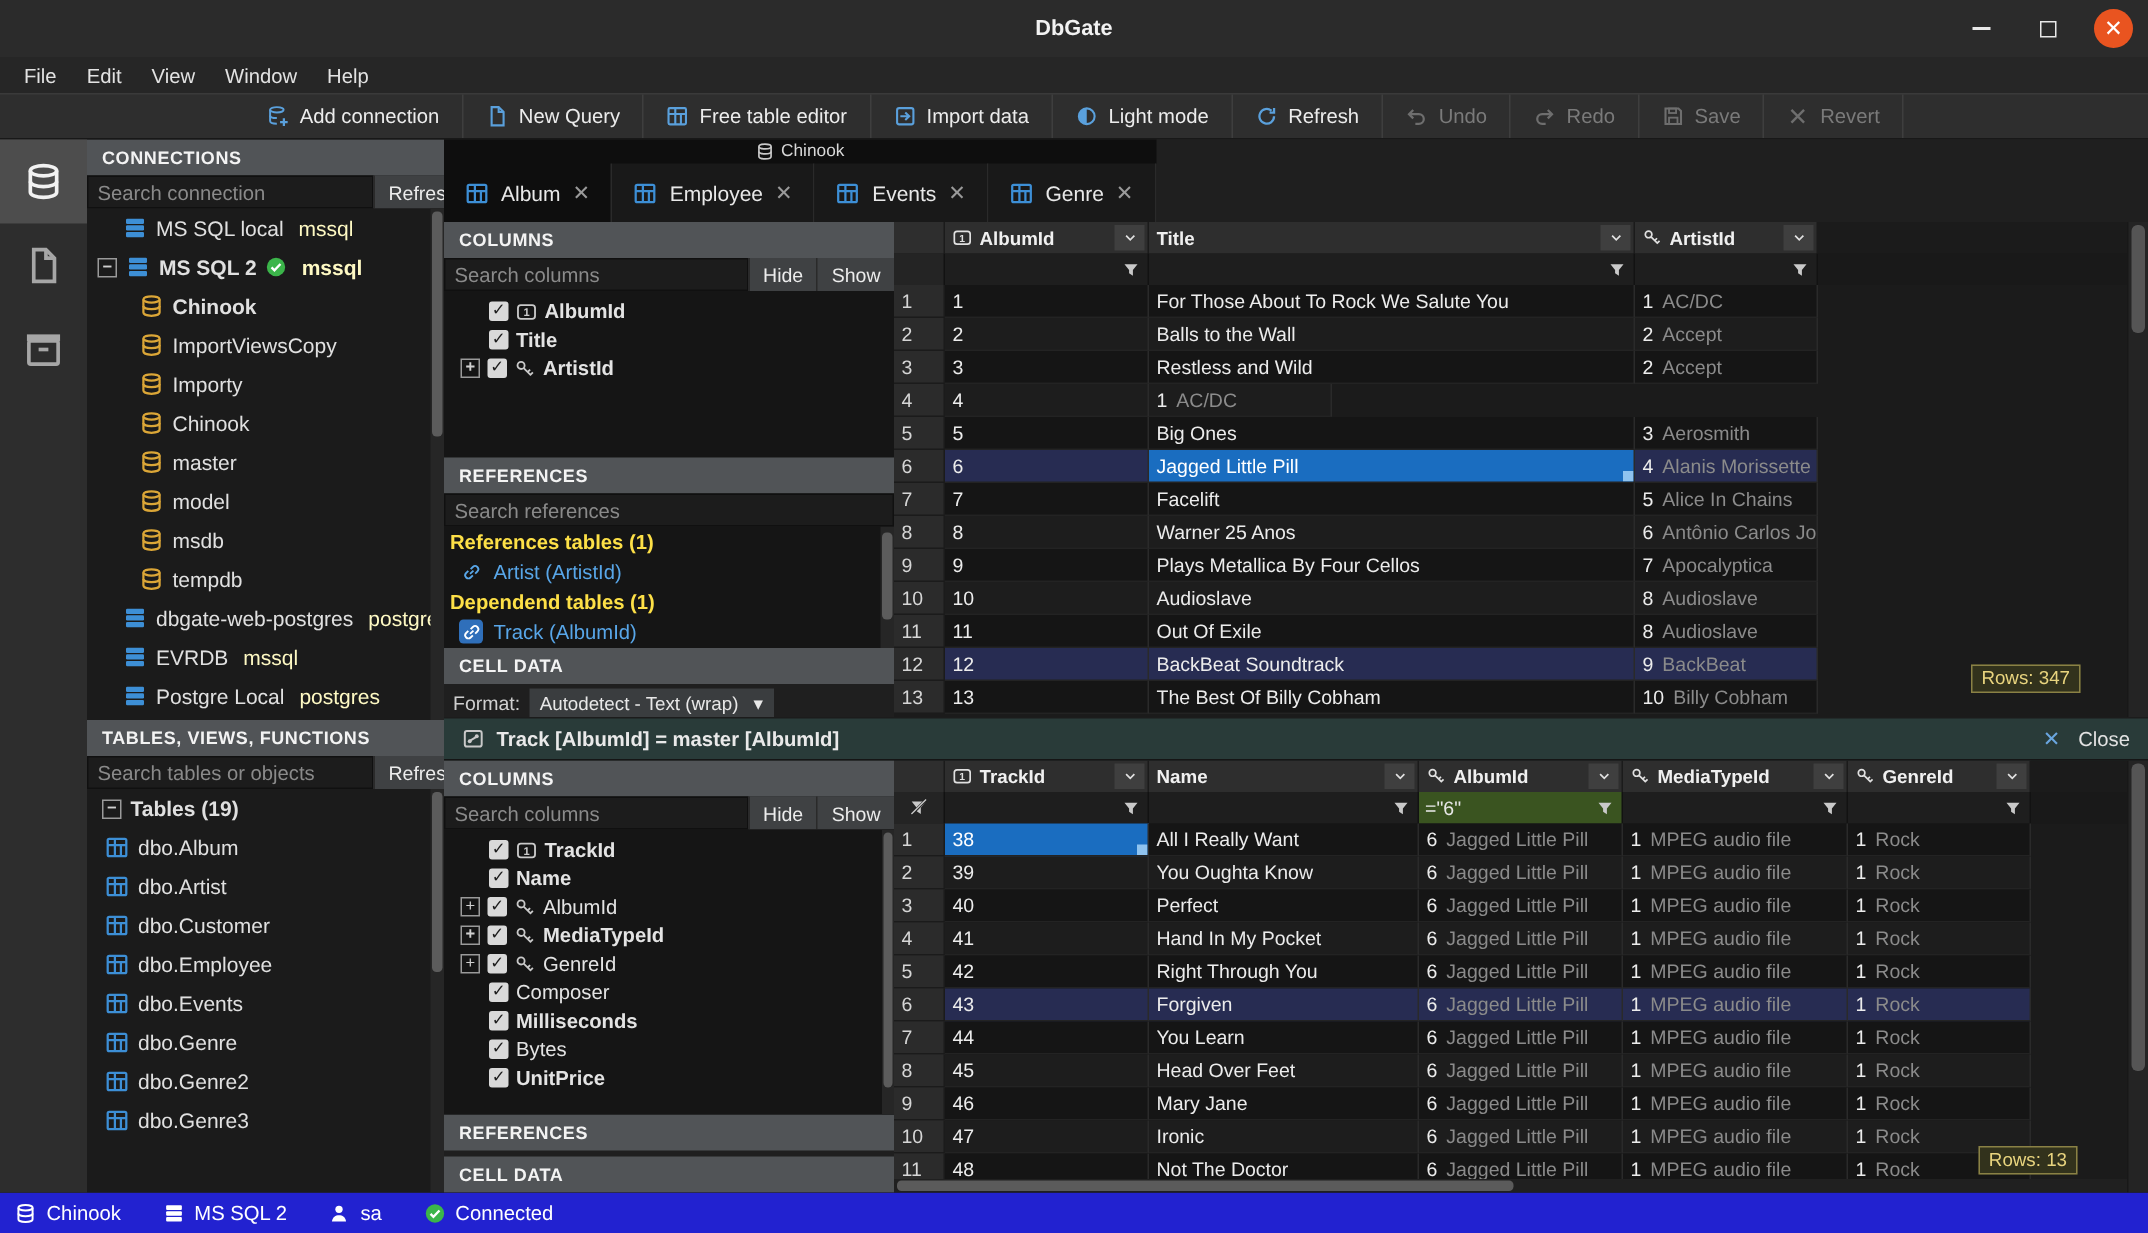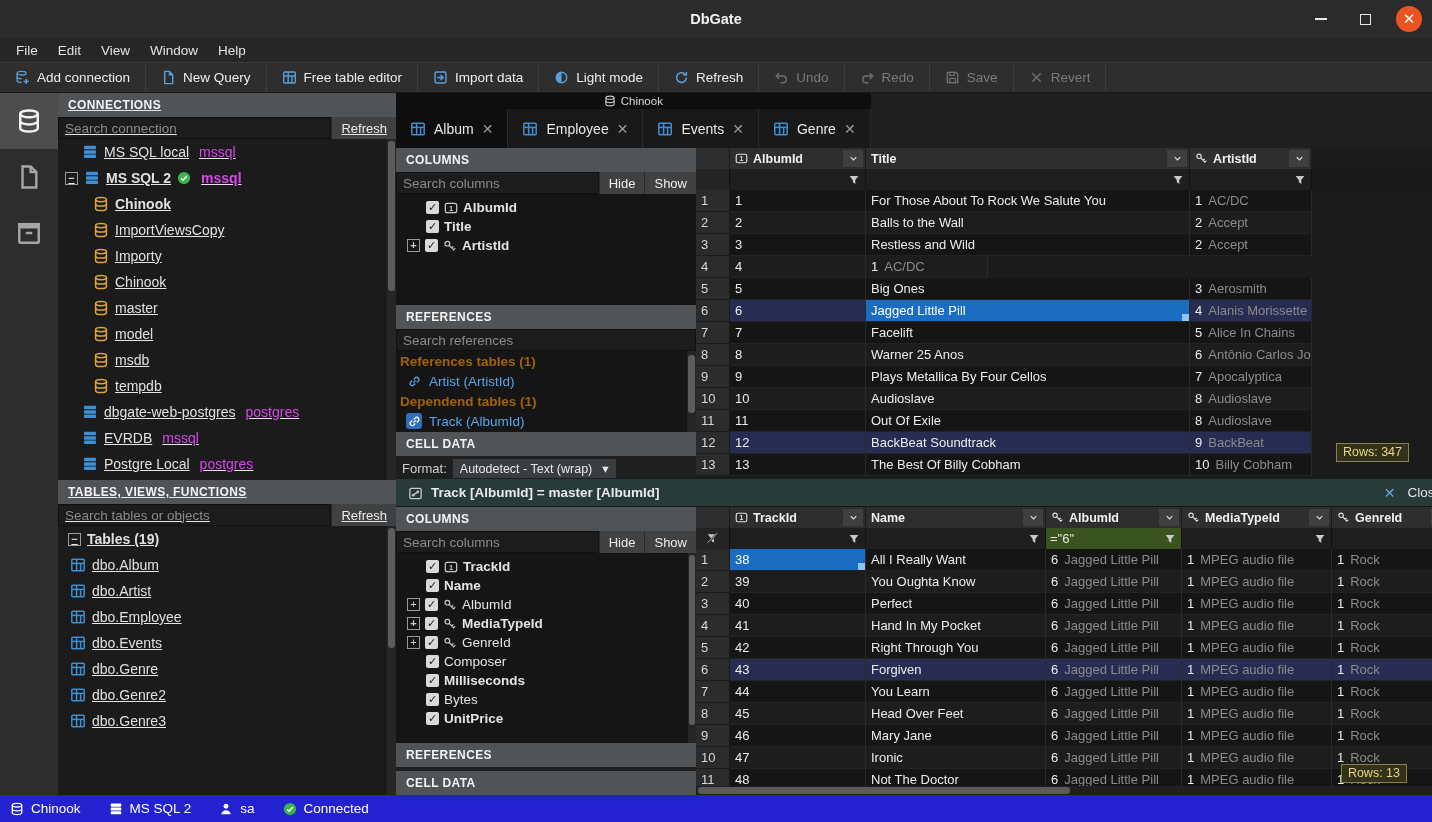--- a/index.html
+++ b/index.html
@@ -14,42 +14,42 @@
   .wc { width:26px; height:26px; display:flex; align-items:center; justify-content:center; cursor:default; }
   .wc-min span { display:block; width:12px; height:2px; background:#e8e8e8; }
   .wc-max span { display:block; width:11px; height:11px; border:1.5px solid #e8e8e8; }
   .wc-close { border-radius:50%; background:#e95420; color:#fff; font-size:15px; font-weight:bold; }
 
   
   .menubar { height:24px; background:#262626; display:flex; align-items:center; padding-left:6px; }
   .menu-item { padding:0 10px; font-size:13.5px; color:#e2e2e2; }
 
   
-  .toolbar { height:31px; background:#2e2e2e; display:flex; border-top:1px solid #3a3a3a; border-bottom:1px solid #181818; }
+  .toolbar { height:31px; background:#2e2e2e; display:flex; border-top:1px solid #3a3a3a; border-bottom:1px solid #181818;justify-content:center; }
   .tbtn { display:flex; align-items:center; gap:7px; padding:0 15px; border-right:1px solid #3e3e3e; font-size:13.5px; color:#ececec; }
   .tbtn.disabled { color:#7a7a7a; }
   .tbtn .ic { color:#5aa0dc; }
   .tbtn.disabled .ic { color:#6e6e6e; }
 
   .main { display:flex; height:702px; }
 
   
-  .sidebar { width:396px; display:flex; background:#1e1e1e; flex:none;text-decoration:underline; }
+  .sidebar { width:296px; display:flex; background:#1e1e1e; flex:none; }
   .iconstrip { width:58px; background:#2d2d2d; flex:none; }
   .itile { width:58px; height:56px; display:flex; align-items:center; justify-content:center; color:#a6a6a6; }
   .itile.active { background:#4d4d4d; color:#f2f2f2; }
   .sidepanels { flex:1; display:flex; flex-direction:column; overflow:hidden; }
   .sec-header { height:24px; background:#515457; display:flex; align-items:center; padding:0 10px; font-size:12px; font-weight:bold; letter-spacing:.4px; color:#f3f3f3; flex:none; }
   .search-row { display:flex; height:22px; flex:none; }
   .search-row input { flex:1; background:#1c1c1c; border:1px solid #101010; color:#ddd; font-size:13.5px; padding:0 6px; font-family:inherit; }
   .search-row input::placeholder { color:#8a8a8a; }
   .mini-btn { background:#3f4143; color:#ececec; font-size:13px; padding:0 9px; display:flex; align-items:center; border-left:1px solid #2a2a2a; }
   .tree { flex:1; background:#1b1b1b; overflow:hidden; position:relative; }
   .tree-row { height:26px; display:flex; align-items:center; gap:6px; font-size:14px; color:#e0e0e0; white-space:nowrap; }
-  .tree-row .hint { color:#d946ef; margin-left:4px; }
+  .tree-row .hint { color:#fef9c3; margin-left:4px; }
   .tree-row.bold { font-weight:bold; }
   .expander { width:13px; height:13px; border:1px solid #9a9a9a; color:#cfcfcf; font-size:11px; line-height:11px; text-align:center; flex:none; background:#1b1b1b; }
   .ic { display:inline-block; vertical-align:middle; flex:none; }
   .ic-blue { color:#3d8fd6; } .ic-yellow { color:#dba637; } .ic-gray { color:#c9c9c9; }
   .conn-sec { height:387px; display:flex; flex-direction:column; }
   .tables-sec { height:315px; display:flex; flex-direction:column; }
   .vsb { position:absolute; right:0; top:0; bottom:0; width:9px; background:#262626; }
   .vsb span { position:absolute; left:1px; right:1px; border-radius:3px; background:#5c5c5c; }
 
   
@@ -65,21 +65,21 @@
   .upper { height:330px; display:flex; }
   .lower { height:288px; display:flex; }
   .leftpanel { width:300px; flex:none; display:flex; flex-direction:column; overflow:hidden; background:#1f1f1f; }
   .col-list { background:#151515; overflow:hidden; padding-top:4px; }
   .col-row { height:19px; display:flex; align-items:center; gap:5px; font-size:13.5px; padding-left:30px; color:#e3e3e3; }
   .col-row.has-exp { padding-left:11px; }
   .col-row.bold { font-weight:bold; }
   .cb { width:13px; height:13px; background:#d9d9d9; border-radius:2px; color:#1b1b1b; font-size:11px; line-height:13px; text-align:center; font-weight:bold; flex:none; }
   .col-exp { width:13px; height:13px; border:1px solid #9a9a9a; color:#cfcfcf; font-size:11px; line-height:11px; text-align:center; flex:none; }
   .refs-list { background:#151515; overflow:hidden; position:relative; font-size:13.5px; }
-  .ref-group-title { font-weight:bold; color:#a16207; padding:3px 0 2px 4px; }
+  .ref-group-title { font-weight:bold; color:#fde047; padding:3px 0 2px 4px; }
   .ref-link { display:flex; align-items:center; gap:7px; padding:2px 0 2px 10px; color:#58a6e8; }
   .ref-link .licon { width:16px; height:16px; display:flex; align-items:center; justify-content:center; color:#58a6e8; border-radius:3px; }
   .ref-link.selected .licon { background:#2f6fba; color:#fff; }
   .format-row { display:flex; align-items:center; gap:6px; padding:3px 0 0 6px; font-size:13px; color:#cfcfcf; background:#1f1f1f; flex:1; }
   .fmt-select { background:#3a3d3f; color:#e8e8e8; padding:2px 7px; display:flex; gap:10px; align-items:center; font-size:12.5px; }
 
   
   .gridwrap { flex:1; position:relative; background:#1b1b1b; overflow:hidden; }
   .g-head { display:flex; height:21px; }
   .g-corner { background:#2e2e2e; border-right:1px solid #1b1b1b; flex:none; }
@@ -403,20 +403,29 @@
                 </svg>
                 <span>dbo.Artist</span>
               </div>
               <div class="tree-row" style="padding-left:12px">
                 <svg class="ic ic-blue" width="16" height="16" viewBox="0 0 16 16">
                   <rect x="1.8" y="2.2" width="12.4" height="11.6" rx="1" fill="none" stroke="currentColor" stroke-width="1.5"></rect>
                   <line x1="1.8" y1="6.4" x2="14.2" y2="6.4" stroke="currentColor" stroke-width="1.5"></line>
                   <line x1="6.6" y1="2.2" x2="6.6" y2="13.8" stroke="currentColor" stroke-width="1.5"></line>
                   <line x1="10.6" y1="6.4" x2="10.6" y2="13.8" stroke="currentColor" stroke-width="1.5"></line>
                 </svg>
+                <span>dbo.Customer</span>
+              </div>
+              <div class="tree-row" style="padding-left:12px">
+                <svg class="ic ic-blue" width="16" height="16" viewBox="0 0 16 16">
+                  <rect x="1.8" y="2.2" width="12.4" height="11.6" rx="1" fill="none" stroke="currentColor" stroke-width="1.5"></rect>
+                  <line x1="1.8" y1="6.4" x2="14.2" y2="6.4" stroke="currentColor" stroke-width="1.5"></line>
+                  <line x1="6.6" y1="2.2" x2="6.6" y2="13.8" stroke="currentColor" stroke-width="1.5"></line>
+                  <line x1="10.6" y1="6.4" x2="10.6" y2="13.8" stroke="currentColor" stroke-width="1.5"></line>
+                </svg>
                 <span>dbo.Employee</span>
               </div>
               <div class="tree-row" style="padding-left:12px">
                 <svg class="ic ic-blue" width="16" height="16" viewBox="0 0 16 16">
                   <rect x="1.8" y="2.2" width="12.4" height="11.6" rx="1" fill="none" stroke="currentColor" stroke-width="1.5"></rect>
                   <line x1="1.8" y1="6.4" x2="14.2" y2="6.4" stroke="currentColor" stroke-width="1.5"></line>
                   <line x1="6.6" y1="2.2" x2="6.6" y2="13.8" stroke="currentColor" stroke-width="1.5"></line>
                   <line x1="10.6" y1="6.4" x2="10.6" y2="13.8" stroke="currentColor" stroke-width="1.5"></line>
                 </svg>
                 <span>dbo.Events</span>

